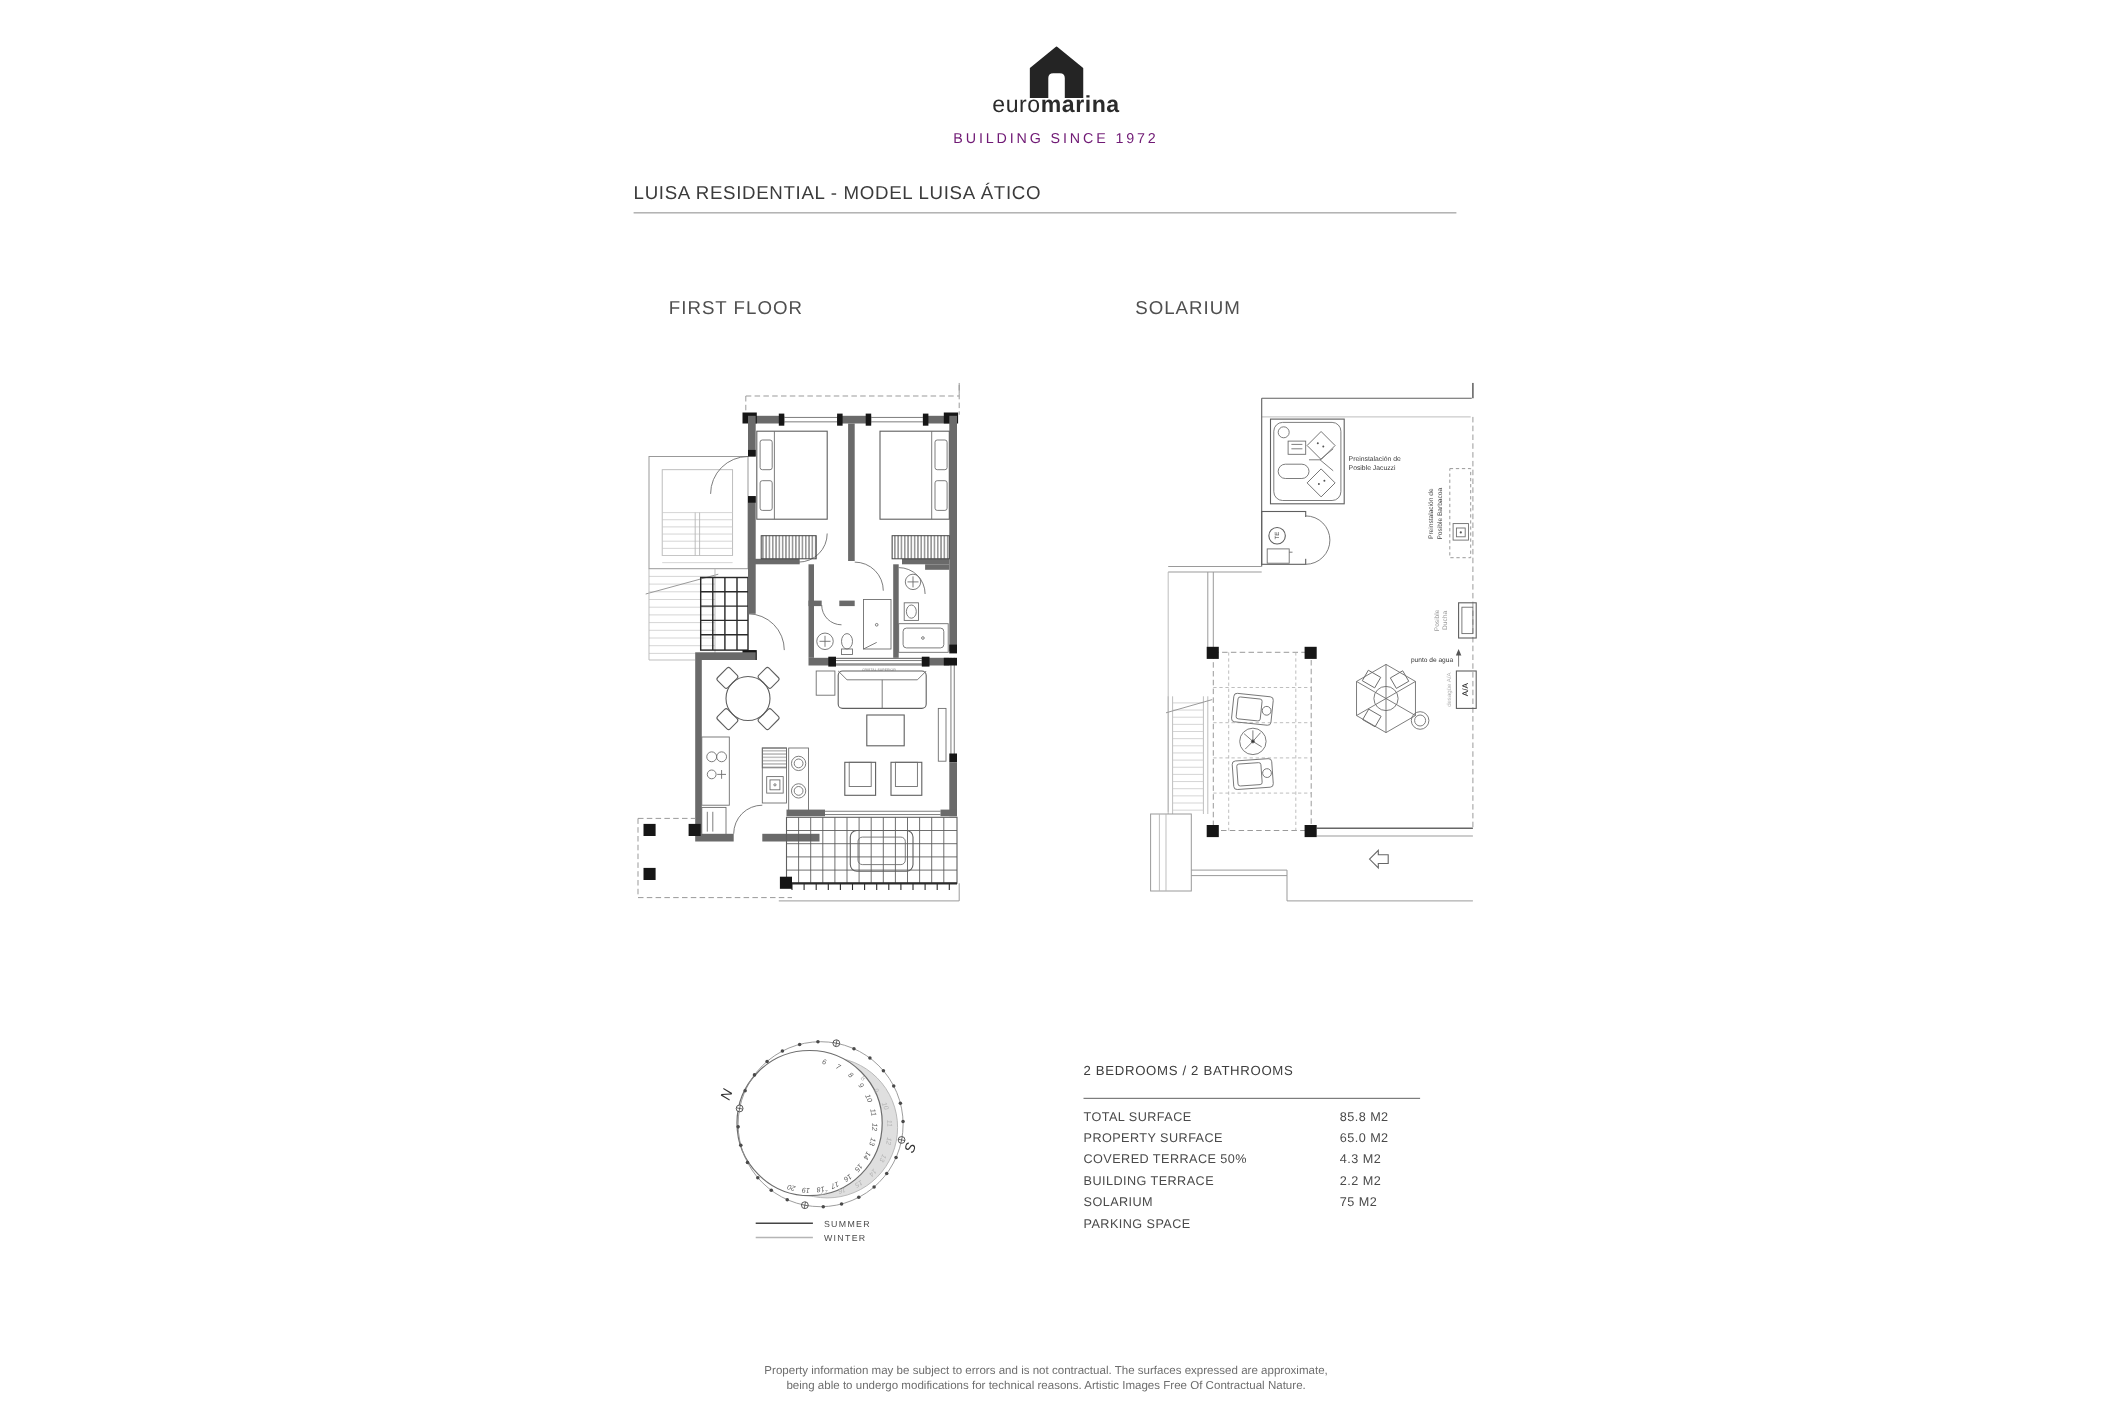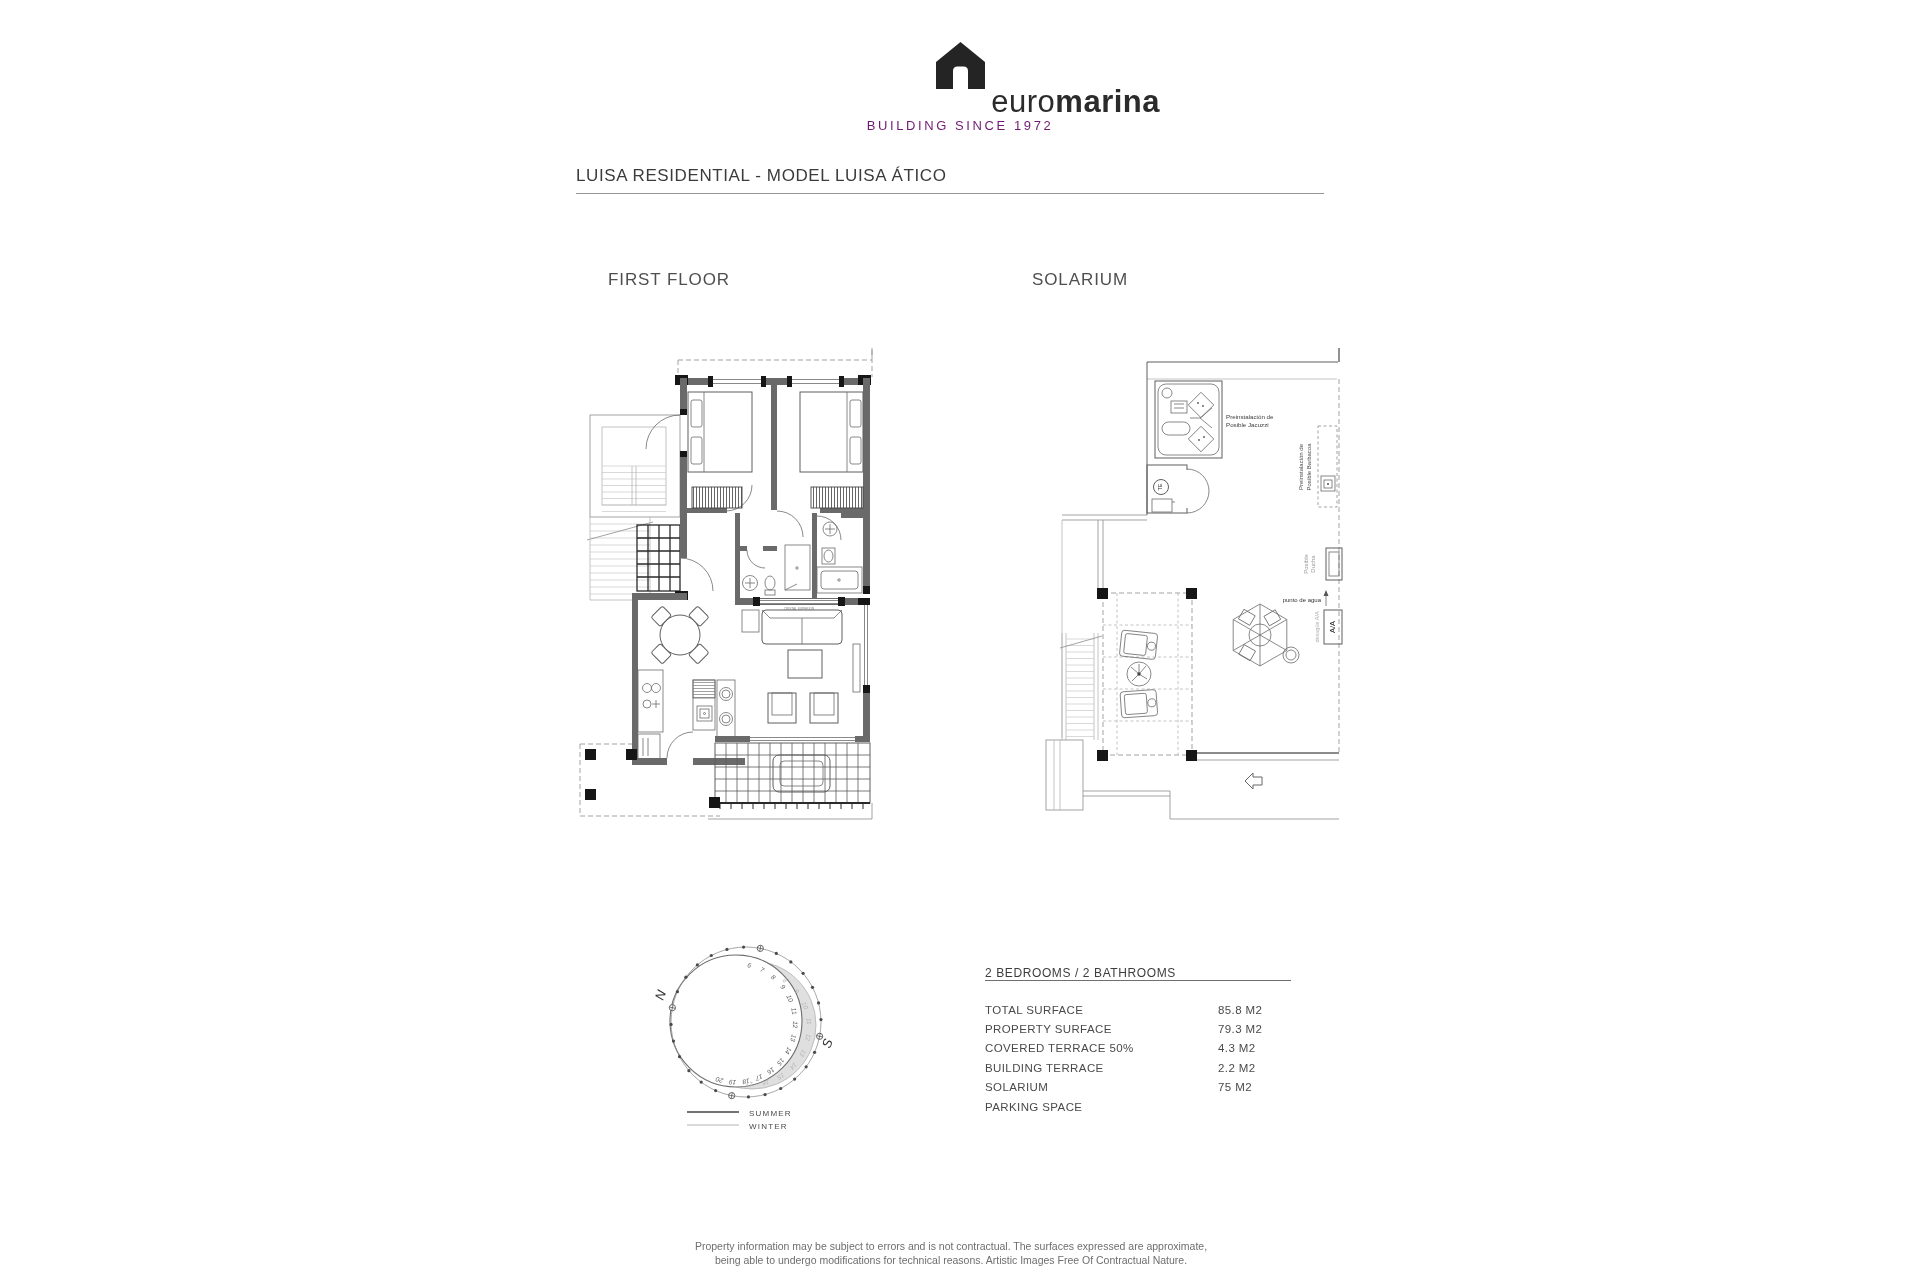--- a/index.html
+++ b/index.html
@@ -1,30 +1,30 @@
 <!DOCTYPE html>
 <html><head>
 <meta charset="utf-8">
 <style>
   html,body{margin:0;padding:0;background:#fff;}
   body{font-family:"Liberation Sans",sans-serif;color:#3c3c3c;}
   .page{position:relative;width:1920px;height:1280px;background:#fff;overflow:hidden;}
   .abs{position:absolute;}
   
-  .brand{left:760px;top:84px;width:400px;text-align:right;font-size:31px;letter-spacing:.5px;color:#2b2b2b;}
+  .brand{left:760px;top:84px;width:400px;text-align:center;font-size:21px;letter-spacing:.5px;color:#2b2b2b;}
   .brand .bold{font-weight:700;}
   .tagline{left:760px;top:118px;width:400px;text-align:center;font-size:13px;letter-spacing:2.6px;color:#701a75;}
   
   .title-wrap{left:576px;top:166px;width:748px;}
   .title{font-size:17px;letter-spacing:.6px;color:#3b3b3b;font-weight:400;}
   .title-rule{margin-top:7px;border:none;border-top:1.5px solid #949494;width:100%;}
   .plan-label{font-size:17px;letter-spacing:.9px;color:#4f4f4f;}
   
   .specs{left:985px;top:966px;width:306px;}
-  .specs-heading{font-size:12px;color:#3d3d3d;letter-spacing:.6px;padding-bottom:0;border-bottom:1.5px solid #6f6f6f;margin-bottom:19px;}
+  .specs-heading{font-size:12px;color:#3d3d3d;letter-spacing:.6px;padding-bottom:18px;border-bottom:1.5px solid #6f6f6f;margin-bottom:7px;}
   .spec-row{display:flex;height:19.4px;align-items:center;font-size:11.5px;color:#4a4a4a;letter-spacing:.4px;}
   .spec-label{flex:0 0 233px;}
   
   .footer{left:551px;top:1240px;width:800px;text-align:center;font-size:10.5px;line-height:13.5px;color:#6e6e6e;}
   
   svg text{font-family:"Liberation Sans",sans-serif;}
   .w{fill:#6a6a6a;stroke:none;}
   .blk{fill:#161616;stroke:none;}
   .f{fill:none;stroke:#5f5f5f;stroke-width:1;}
   .f8{fill:none;stroke:#6b6b6b;stroke-width:.8;}
@@ -491,21 +491,21 @@
   </svg>
 
   <div class="abs specs">
     <div class="specs-heading">2 BEDROOMS / 2 BATHROOMS</div>
     <div class="spec-row">
         <span class="spec-label">TOTAL SURFACE</span>
         <span class="spec-value">85.8 M2</span>
       </div>
     <div class="spec-row">
         <span class="spec-label">PROPERTY SURFACE</span>
-        <span class="spec-value">79.3 M2</span>
+        <span class="spec-value">65.0 M2</span>
       </div>
     <div class="spec-row">
         <span class="spec-label">COVERED TERRACE 50%</span>
         <span class="spec-value">4.3 M2</span>
       </div>
     <div class="spec-row">
         <span class="spec-label">BUILDING TERRACE</span>
         <span class="spec-value">2.2 M2</span>
       </div>
     <div class="spec-row">

